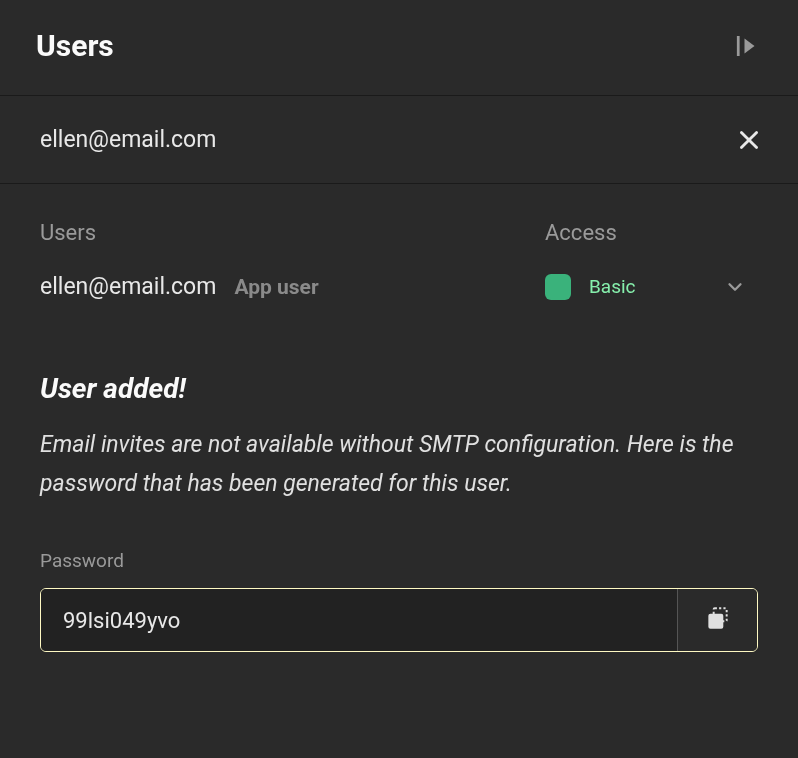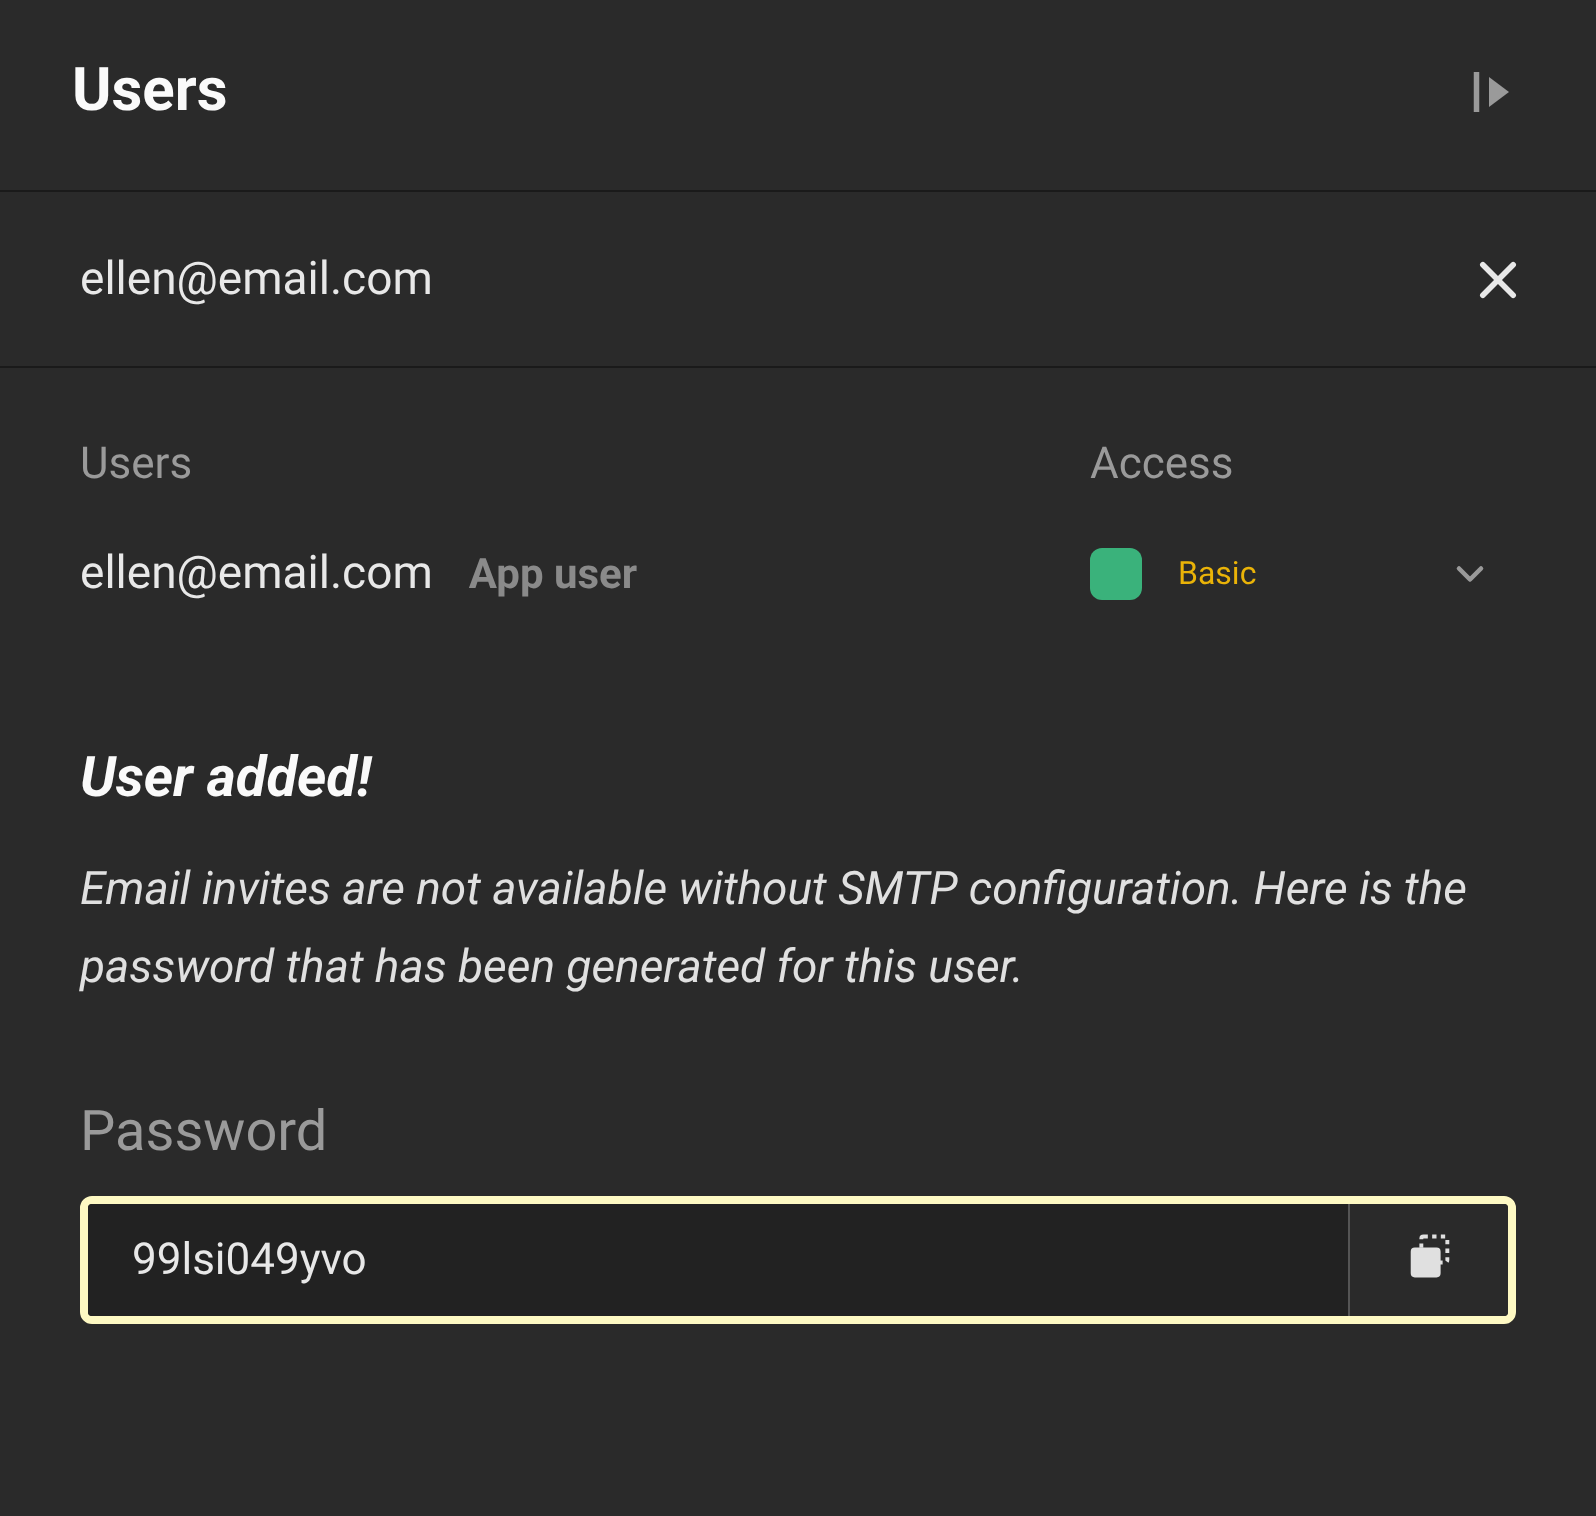--- a/index.html
+++ b/index.html
@@ -90,22 +90,22 @@
       gap: 18px;
       flex: 1;
     }
     .access-badge {
       width: 26px;
       height: 26px;
       background: #3ab27b;
       border-radius: 6px;
     }
     .access-label {
-      font-size: 16px;
-      color: #eab308;
+      font-size: 19px;
+      color: #86efac;
       flex: 1;
     }
     .chevron-icon {
       color: #9a9a9a;
       display: flex;
       align-items: center;
       margin-right: 12px;
     }
     .notice {
       padding: 72px 40px 0 40px;
@@ -119,28 +119,28 @@
     }
     .notice-body {
       font-size: 23px;
       line-height: 1.7;
       color: #e0e0e0;
     }
     .password-section {
       padding: 46px 40px 0 40px;
     }
     .password-label {
-      font-size: 28px;
+      font-size: 19px;
       color: #9a9a9a;
       margin-bottom: 16px;
     }
     .password-field {
       display: flex;
       align-items: stretch;
-      border: 4px solid #fef9c3;
+      border: 1px solid #fef9c3;
       border-radius: 6px;
       overflow: hidden;
       height: 64px;
     }
     .password-value {
       flex: 1;
       background: #222;
       color: #e8e8e8;
       font-size: 22px;
       padding: 0 22px;

